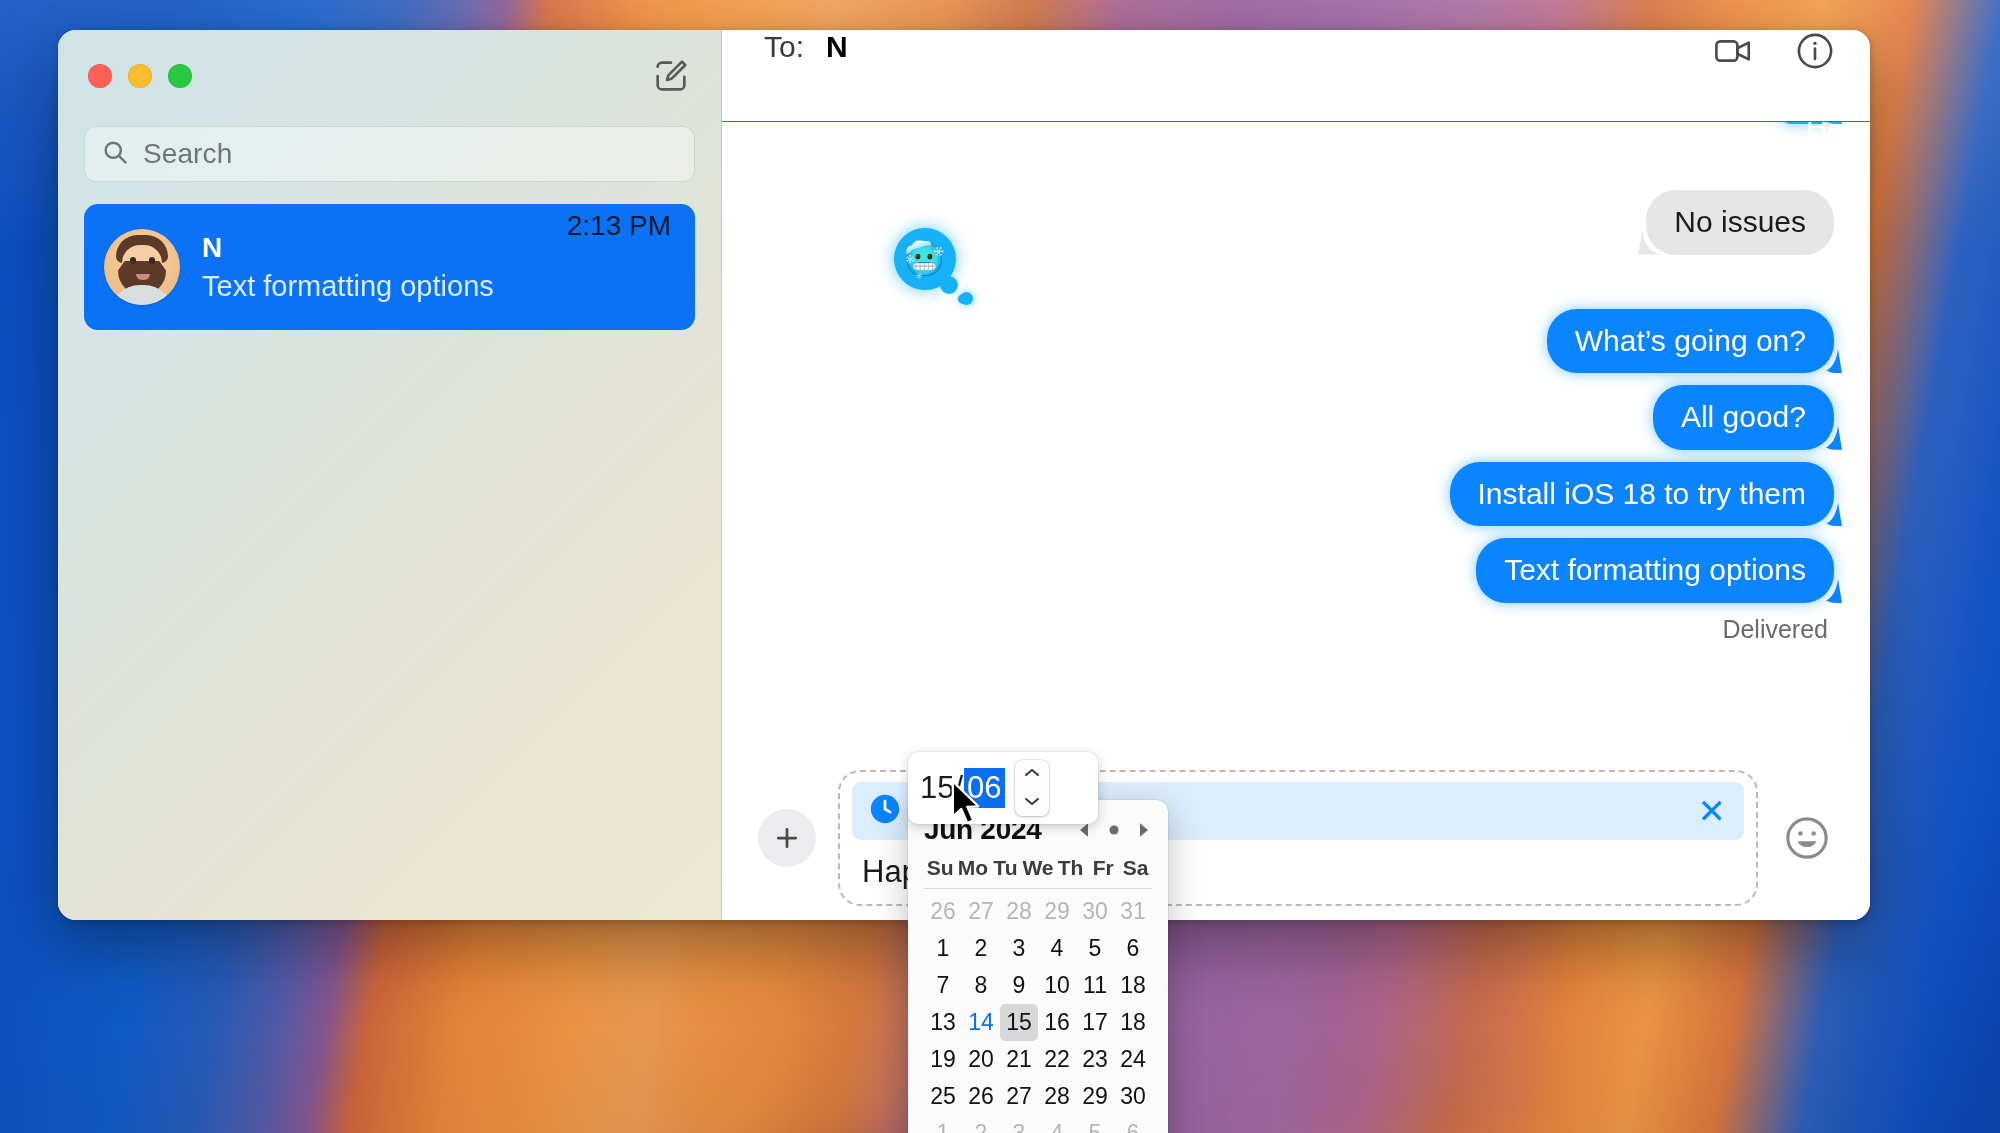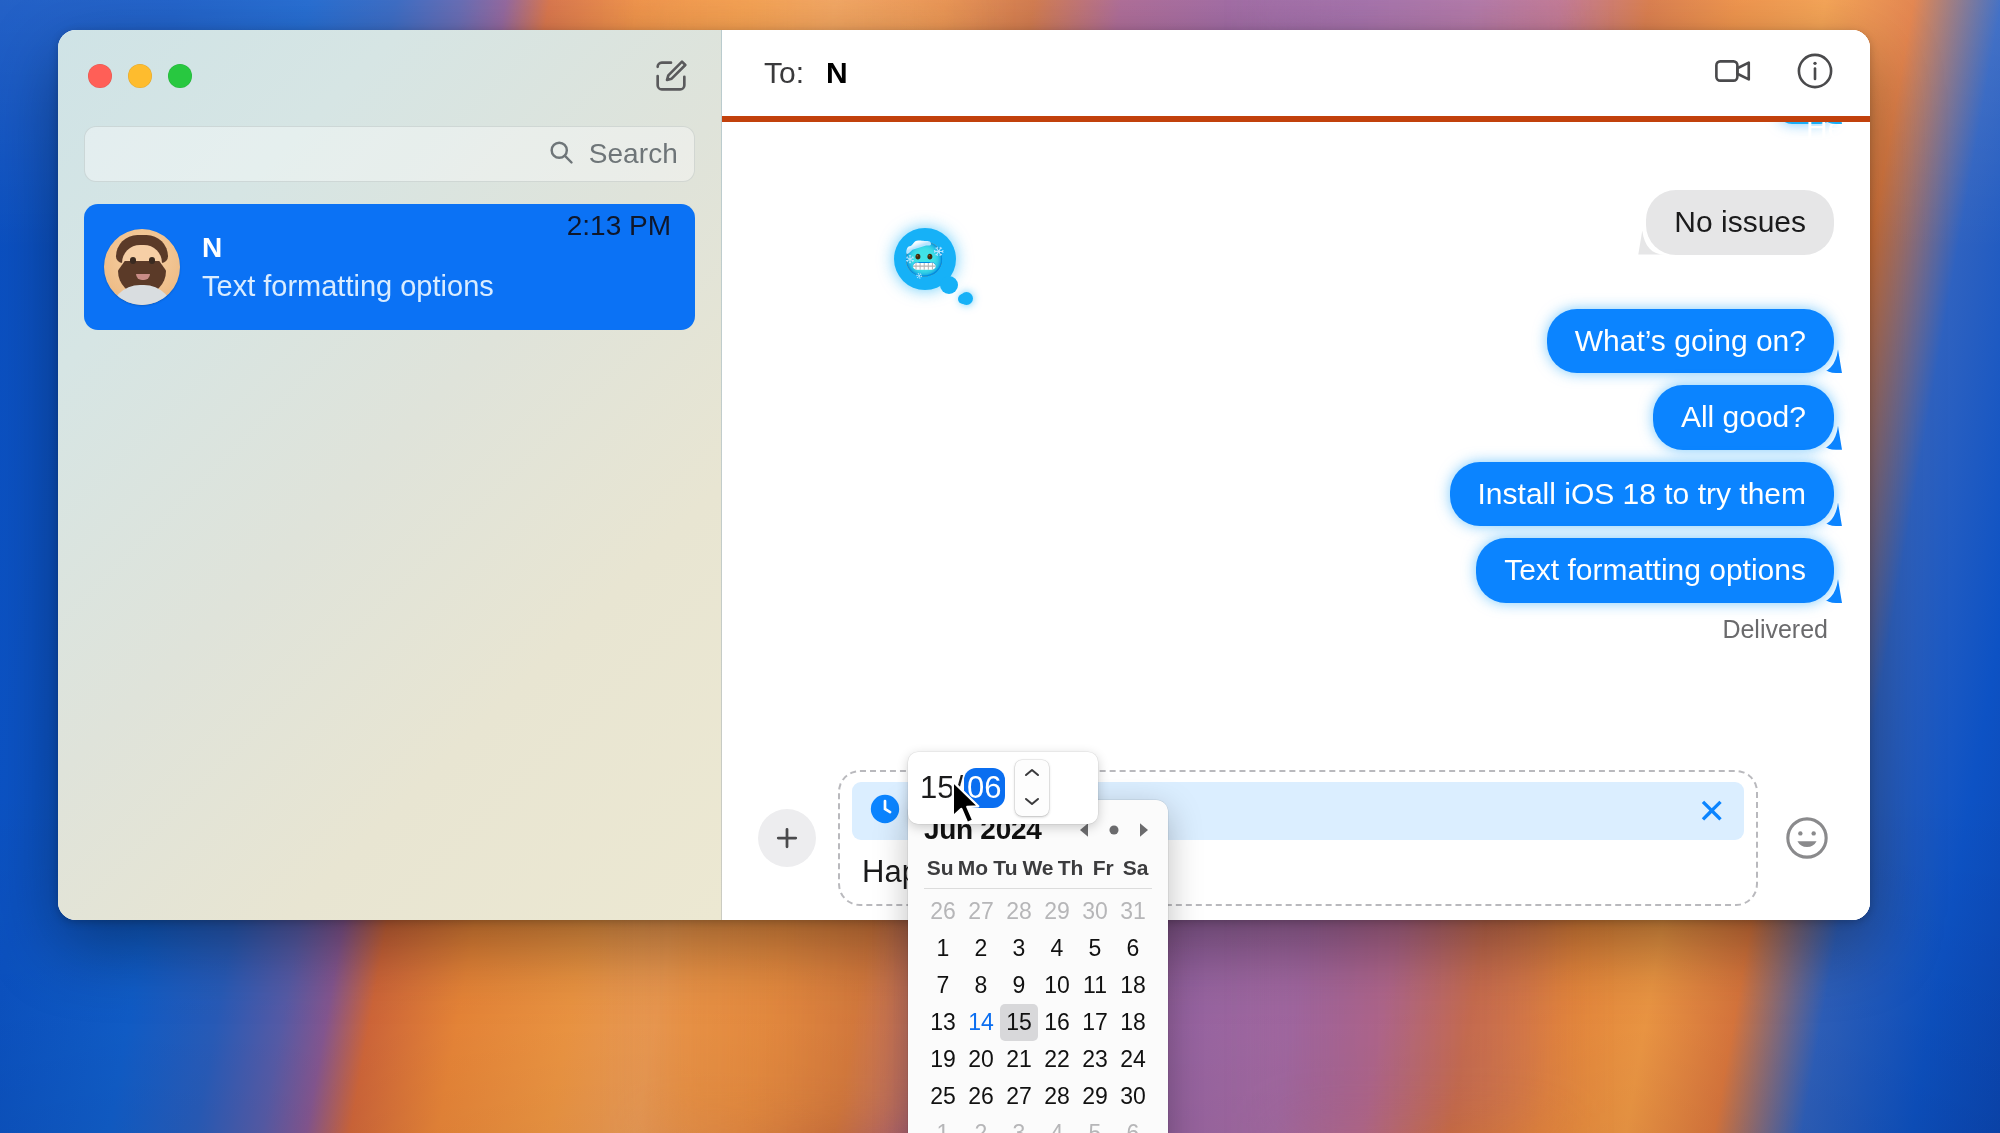--- a/index.html
+++ b/index.html
@@ -90,21 +90,20 @@
     cursor: pointer;
   }
 
   #search-wrap { padding: 4px 26px 0 26px; }
   #search-field {
     height: 56px; border-radius: 12px;
     background: rgba(255,255,255,0.38);
     border: 1px solid rgba(120,130,130,0.22);
     display: flex; align-items: center; gap: 14px;
     padding: 0 16px;
-    justify-content: flex-end;
   }
   #search-placeholder {
     color: #6e7578; font-size: 28px; letter-spacing: 0.1px;
   }
 
   #convo-list { padding: 22px 26px 0 26px; }
   #convo-item {
     background: #0b72f5;
     border-radius: 14px;
     height: 126px;
@@ -129,22 +128,22 @@
   .memoji-body { position: absolute; left: 6px; bottom: -10px; width: 64px; height: 30px; background: #d9dde0; border-radius: 30px 30px 0 0; }
   #convo-text { flex: 1; min-width: 0; display: flex; flex-direction: column; gap: 6px; }
   #convo-name { color: #ffffff; font-size: 28px; font-weight: 700; }
   #convo-preview { color: #d9ecff; font-size: 29px; font-weight: 400; white-space: nowrap; overflow: hidden; text-overflow: ellipsis; }
   #convo-time { color: #0f172a; font-size: 28px; align-self: flex-start; margin-top: 6px; white-space: nowrap; }
 
   
   #pane { flex: 1; display: flex; flex-direction: column; background: #ffffff; position: relative; min-width: 0; }
   #pane-header {
     height: 92px; flex: 0 0 92px;
-    border-bottom: 6px solid #c2410c;
-    display: flex; align-items: center;
+    border-bottom: 1px solid #c2410c;
+    display: flex; align-items: flex-start;
     padding: 0 34px 0 42px; gap: 14px;
     background: #ffffff;
   }
   #to-label { font-size: 30px; color: #3a3a3c; }
   #to-value { font-size: 30px; color: #000; font-weight: 600; margin-left: 8px; }
   #header-actions { margin-left: auto; display: flex; align-items: center; gap: 40px; }
 
   #messages { flex: 1; position: relative; overflow: hidden; padding: 0 36px; }
   .msg-row { display: flex; width: 100%; margin-top: 12px; }
   .msg-row.out { justify-content: flex-end; }
@@ -255,21 +254,21 @@
     box-shadow: 0 3px 12px rgba(0,0,0,0.20), 0 0 0 0.5px rgba(0,0,0,0.08);
     display: flex; align-items: center;
     padding: 0 8px 0 12px;
     z-index: 40;
   }
   #date-editor-text { font-size: 31px; color: #1b1b1c; font-weight: 500; display: flex; align-items: center; }
   #date-day { color: #1b1b1c; }
   #date-slash { color: #1b1b1c; }
   #date-month {
     background: #0a6ef0; color: #ffffff;
-    border-radius: 12px; padding: 2px 3px; margin-left: 1px;
+    border-radius: 0; padding: 2px 3px; margin-left: 1px;
   }
   #stepper {
     margin-left: 10px;
     width: 34px; height: 56px;
     border-radius: 7px;
     background: #fdfdfd;
     box-shadow: 0 1px 3px rgba(0,0,0,0.22), 0 0 0 0.5px rgba(0,0,0,0.12);
     display: flex; flex-direction: column; align-items: center; justify-content: space-around;
     cursor: pointer;
   }

